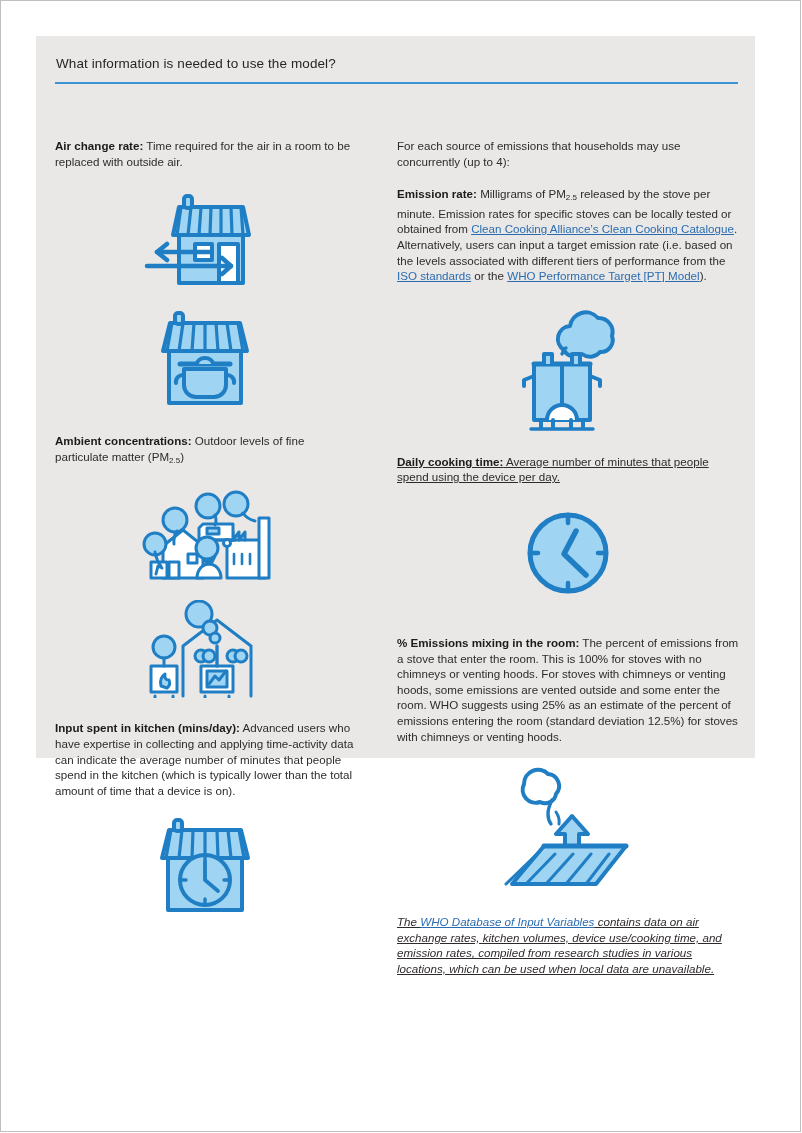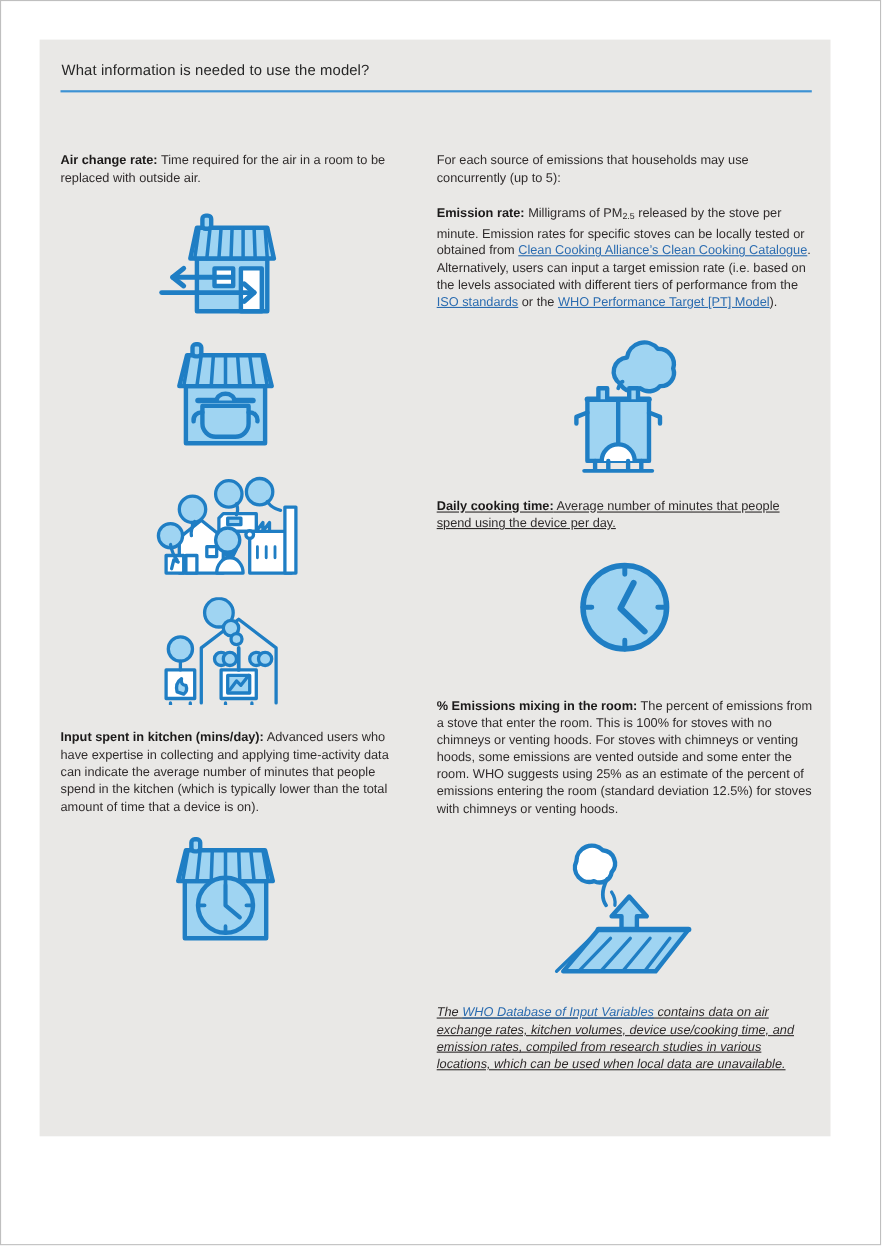--- a/index.html
+++ b/index.html
@@ -11,21 +11,21 @@
     overflow:hidden;
     position:relative;
   }
   .page-border{
     position:absolute;left:0;top:0;width:801px;height:1132px;
     border:1px solid #bfbfbf;box-sizing:border-box;
     pointer-events:none;
   }
   .panel{
     position:absolute;left:36px;top:36px;
-    width:719px;height:997px;
+    width:719px;height:722px;
     background:#e9e8e6;
     box-sizing:border-box;
     padding:0;
   }
   .panel-title{
     position:absolute;left:20px;top:20px;
     font-size:13.5px;color:#262626;letter-spacing:.1px;
   }
   .title-rule{
     position:absolute;left:19px;top:46px;width:683px;height:2px;
@@ -91,20 +91,23 @@
             <rect x="24" y="2" width="8" height="11" rx="3" fill="#9fd4f2"></rect>
             <path d="M33 58 h42 v16 a12 12 0 0 1 -12 12 h-18 a12 12 0 0 1 -12 -12 Z" fill="#9fd4f2"></path>
             <path d="M29 53 h50" stroke-width="5"></path>
             <path d="M46 53 a8 6 0 0 1 16 0" fill="#9fd4f2"></path>
             <path d="M33 64 a7 7 0 0 0 -8 8"></path>
             <path d="M75 64 a7 7 0 0 1 8 8"></path>
           </g>
         </svg>
       </div>
 
+      <div class="blk" style="margin-top:22px;">
+        <b>Ambient concentrations:</b><span> Outdoor levels of fine particulate matter (PM</span><span class="sub">2.5</span><span>)</span>
+      </div>
       <div class="icon-wrap" style="margin-top:16px;">
         <svg width="140" height="96" viewBox="0 0 140 96">
           <g fill="#9fd4f2" stroke="#1f7ec4" stroke-width="3" stroke-linejoin="round" stroke-linecap="round">
 
             <path d="M92 56 h38 v38 h-38 z" fill="#ffffff"></path>
             <path d="M92 56 l6 -8 l0 8 l6 -8 l0 8 l6 -8 l0 8" fill="none"></path>
             <path d="M99 70 v10 M107 70 v10 M115 70 v10" fill="none" stroke-width="2.6"></path>
             <path d="M124 94 V34 h10 v60 z" fill="#ffffff"></path>
 
             <path d="M28 94 V62 l20 -16 l20 16 v32 z" fill="#ffffff"></path>
@@ -183,21 +186,21 @@
             <path d="M55 39 v6 M80 64 h-6 M55 89 v-6 M30 64 h6" stroke-width="3.4"></path>
             <path d="M55 46 V64 l13 11" stroke-width="3.8"></path>
           </g>
         </svg>
       </div>
 
     </div>
 
     <div class="col col-right" style="padding-top:44px;">
 
-      <div class="blk">For each source of emissions that households may use concurrently (up to 5):</div>
+      <div class="blk">For each source of emissions that households may use concurrently (up to 4):</div>
 
       <div class="blk" style="margin-top:17px;">
         <b>Emission rate:</b><span> Milligrams of PM</span><span class="sub">2.5</span><span> released by the stove per minute. Emission rates for specific stoves can be locally tested or obtained from </span><a class="lnk" href="#">Clean Cooking Alliance’s Clean Cooking Catalogue</a><span>. Alternatively, users can input a target emission rate (i.e. based on the levels associated with different tiers of performance from the </span><a class="lnk" href="#">ISO standards</a><span> or the </span><a class="lnk" href="#">WHO Performance Target [PT] Model</a><span>).</span>
       </div>
       <div class="icon-wrap" style="margin-top:18px;">
         <svg width="130" height="132" viewBox="0 0 130 132">
           <g fill="none" stroke="#1f7ec4" stroke-width="4" stroke-linejoin="round" stroke-linecap="round">
 
             <path d="M61 48 a13 13 0 0 1 6 -24 a16 16 0 0 1 28 -8 a14 14 0 0 1 14 18 a12 12 0 0 1 -12 16 a13 13 0 0 1 -18 2 a12 12 0 0 1 -18 -4 z" fill="#9fd4f2"></path>
 

